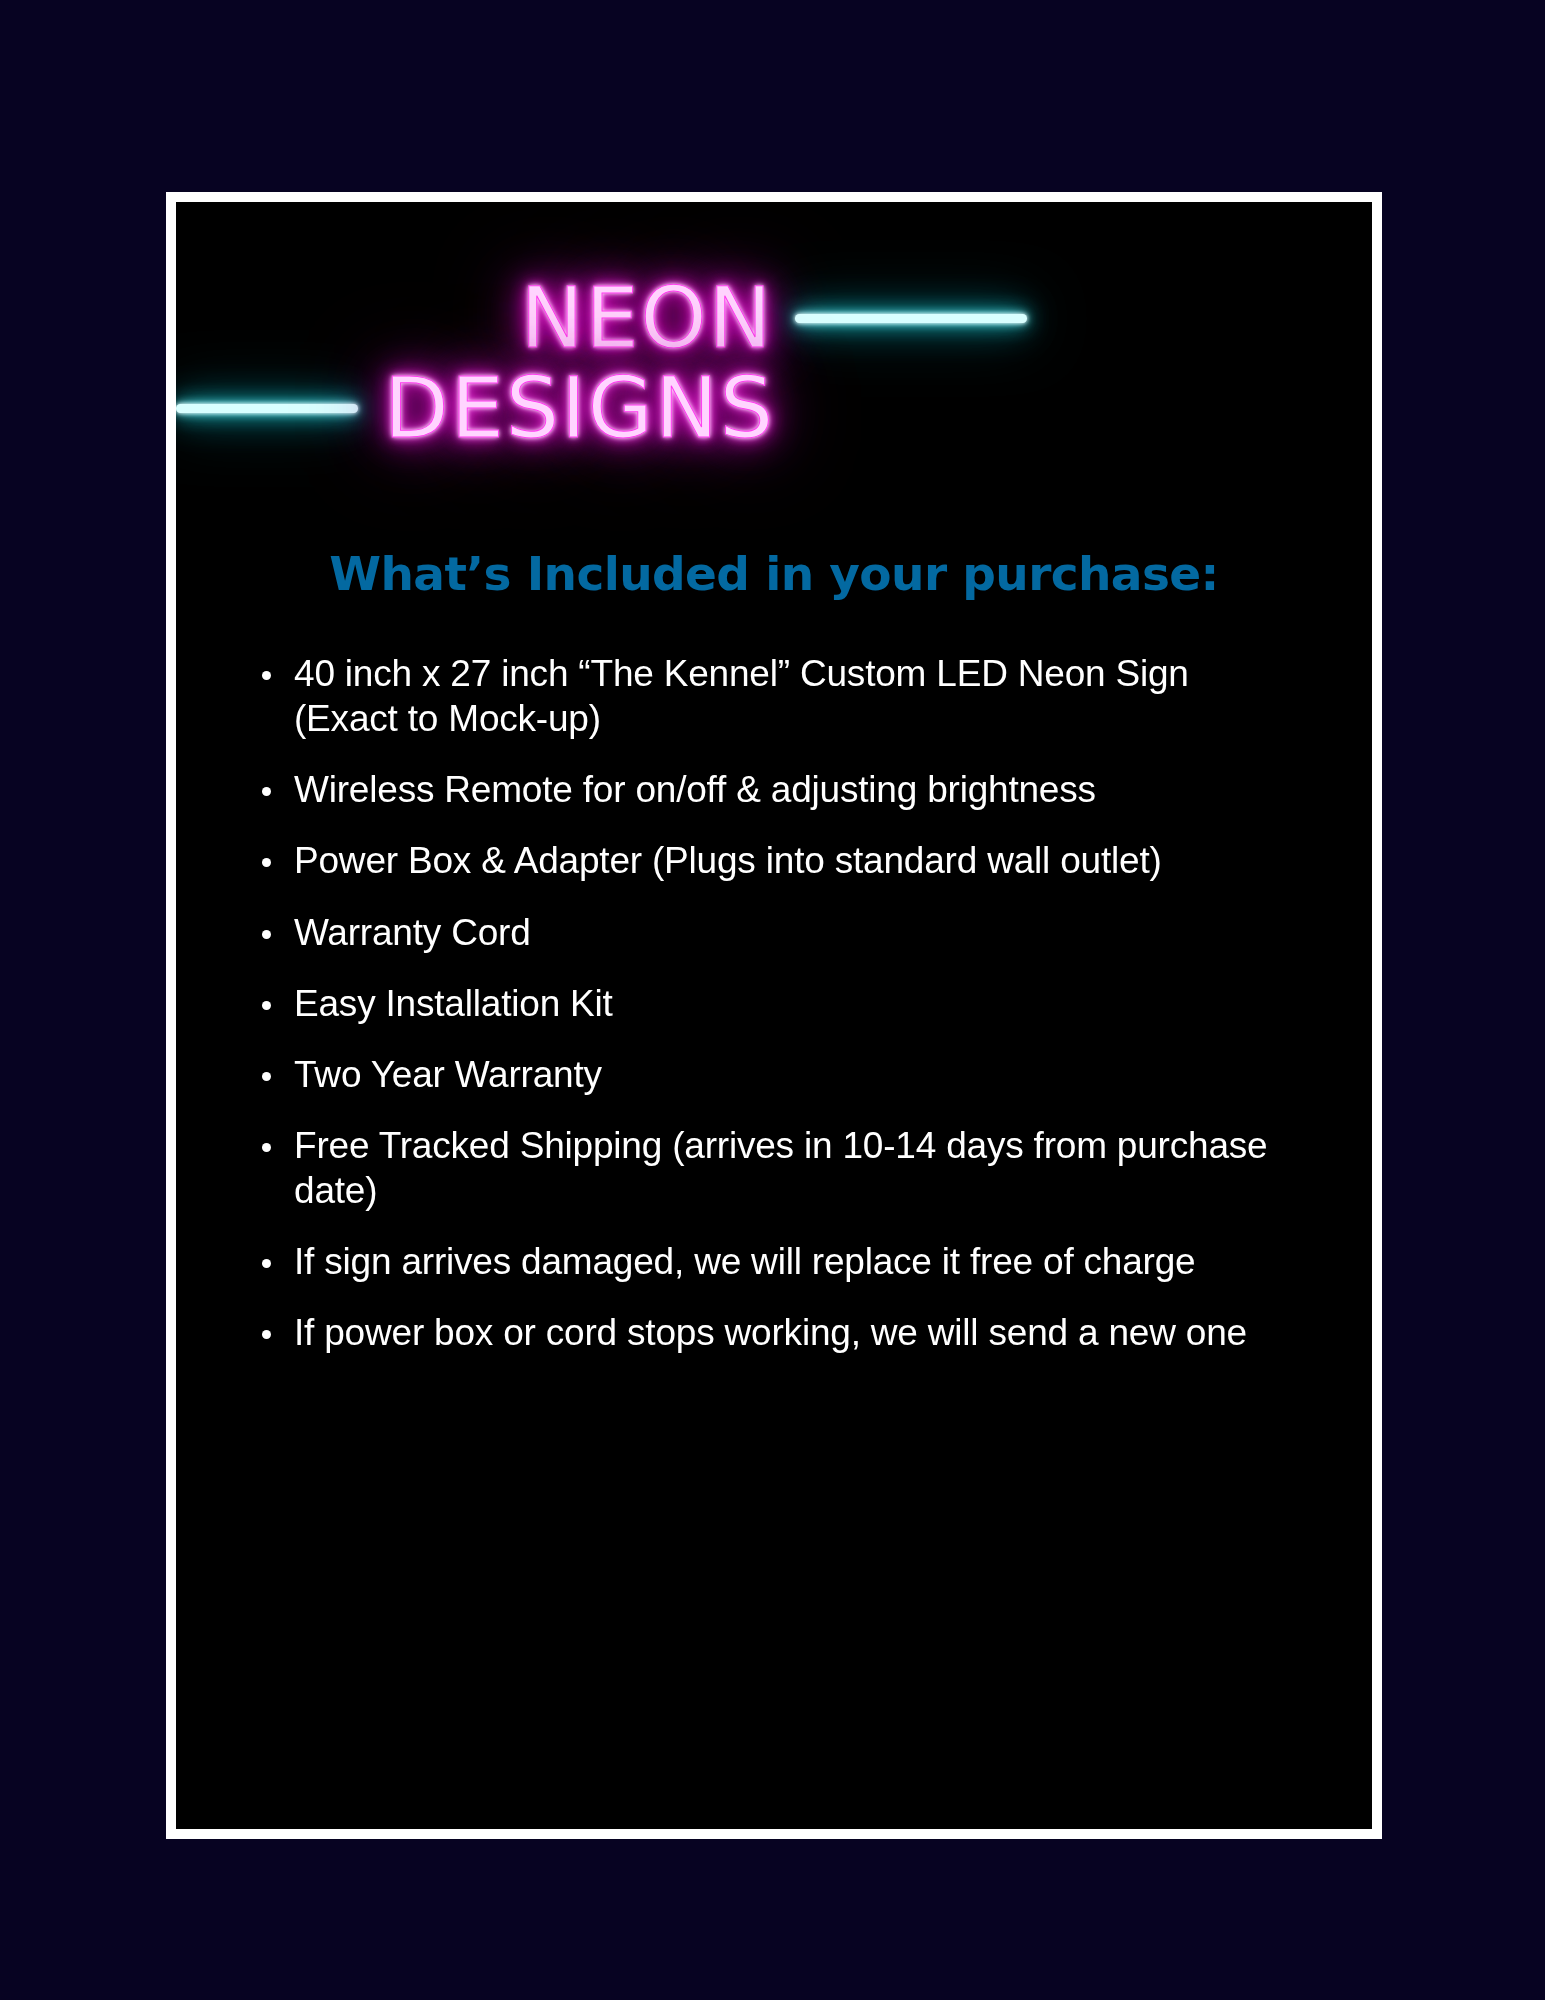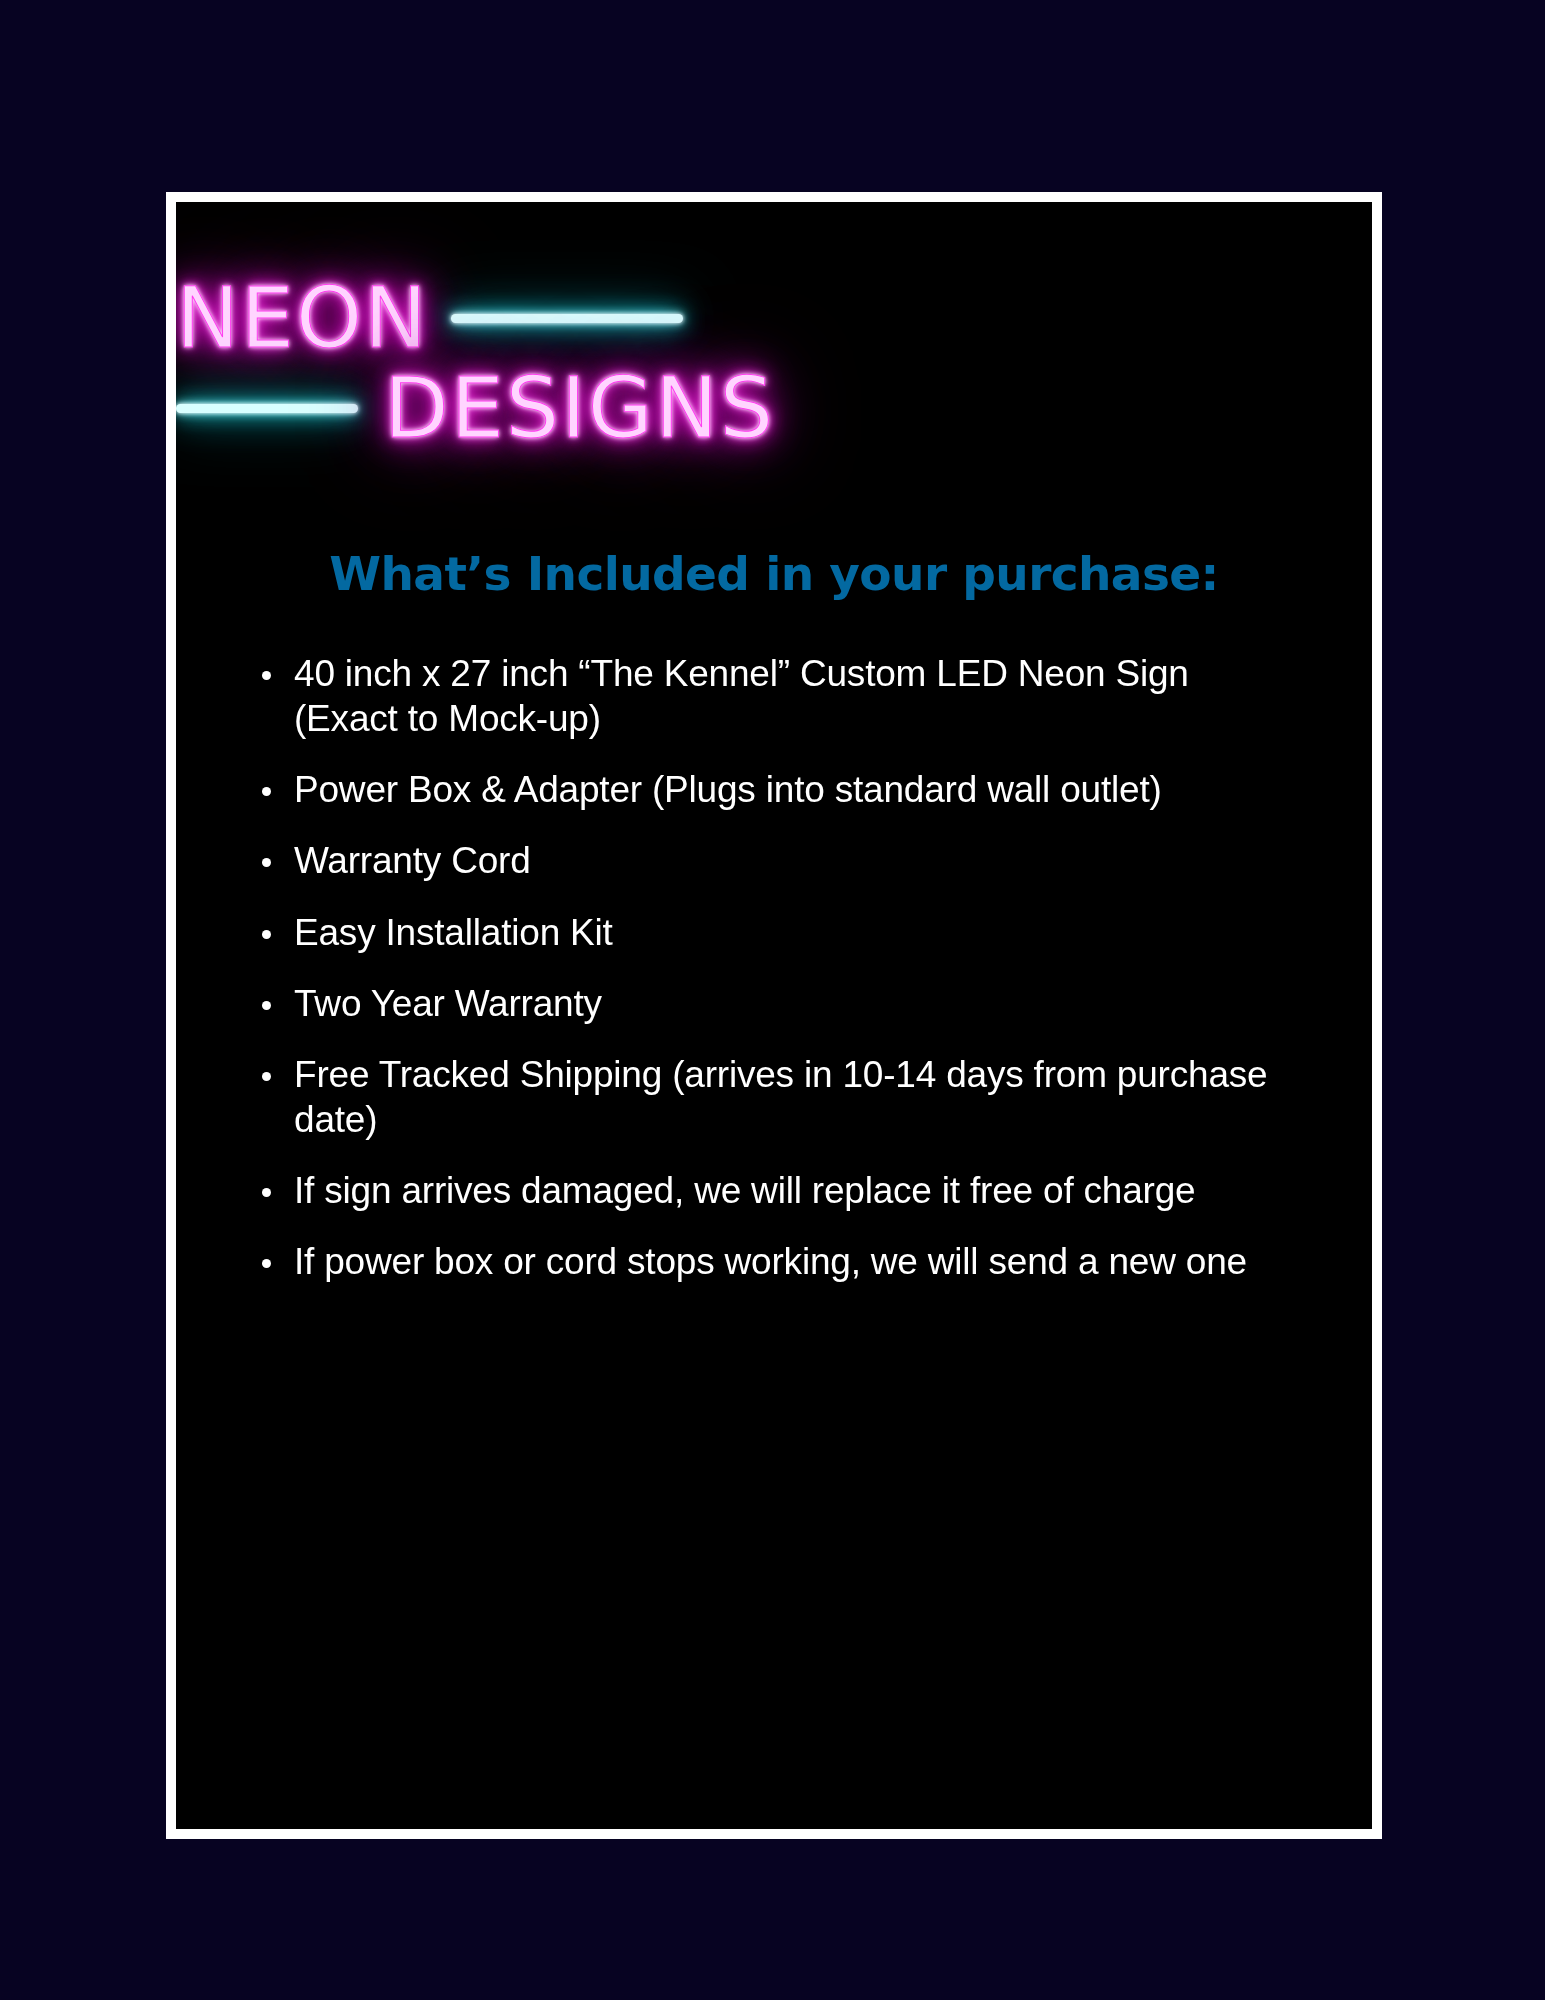--- a/index.html
+++ b/index.html
@@ -88,21 +88,21 @@
     margin-top: 52px;
   }
   .logo-row {
     position: absolute;
     display: flex;
     align-items: center;
   }
   .logo-row-top {
     left: 0; right: 0;
     top: 22px;
-    justify-content: flex-start;
+    justify-content: center;
     gap: 22px;
   }
   .logo-row-bottom {
     left: 0; right: 0;
     top: 112px;
     justify-content: flex-start;
     gap: 26px;
   }
   .neon-word {
     font-family: "DejaVu Sans", sans-serif;
@@ -248,20 +248,21 @@
         <div class="logo-row logo-row-bottom">
           <span class="neon-bar bar-bottom"></span>
           <span class="neon-word small">DESIGNS</span>
         </div>
       </div>
 
       <h1 class="heading">What’s Included in your purchase:</h1>
 
       <ul class="list">
         <li class="list-item">40 inch x 27 inch “The Kennel” Custom LED Neon Sign (Exact to Mock-up)</li>
+        <li class="list-item">Wireless Remote for on/off &amp; adjusting brightness</li>
         <li class="list-item">Power Box &amp; Adapter (Plugs into standard wall outlet)</li>
         <li class="list-item">Warranty Cord</li>
         <li class="list-item">Easy Installation Kit</li>
         <li class="list-item">Two Year Warranty</li>
         <li class="list-item">Free Tracked Shipping (arrives in 10-14 days from purchase date)</li>
         <li class="list-item">If sign arrives damaged, we will replace it free of charge</li>
         <li class="list-item">If power box or cord stops working, we will send a new one</li>
       </ul>
 
     </div>

